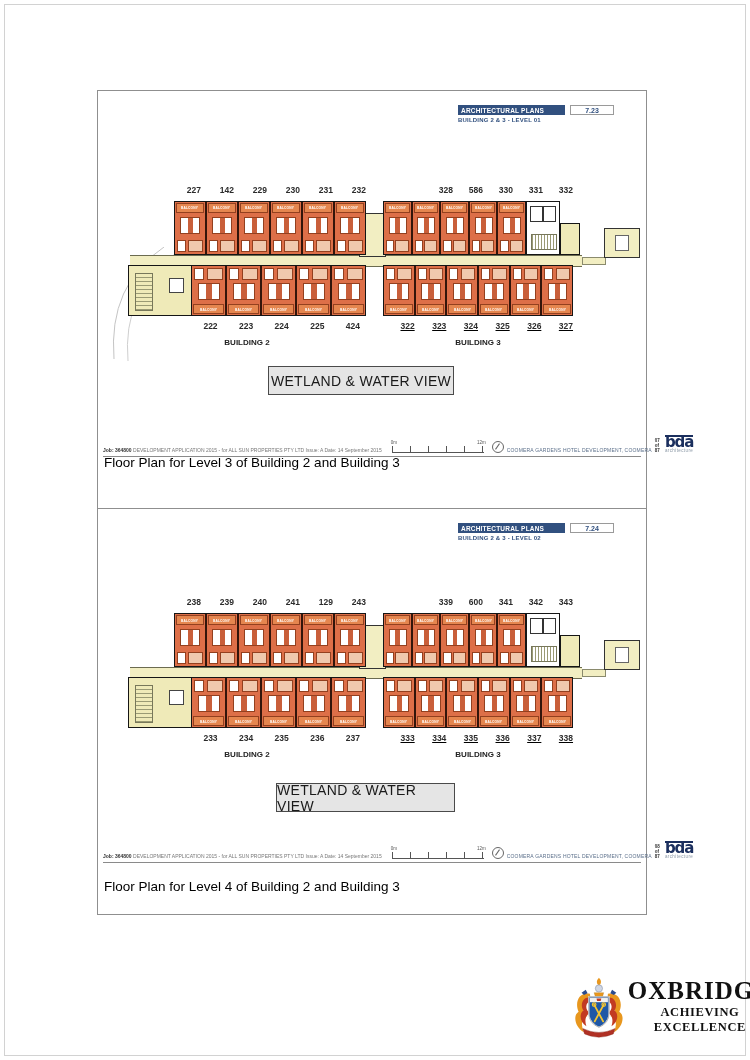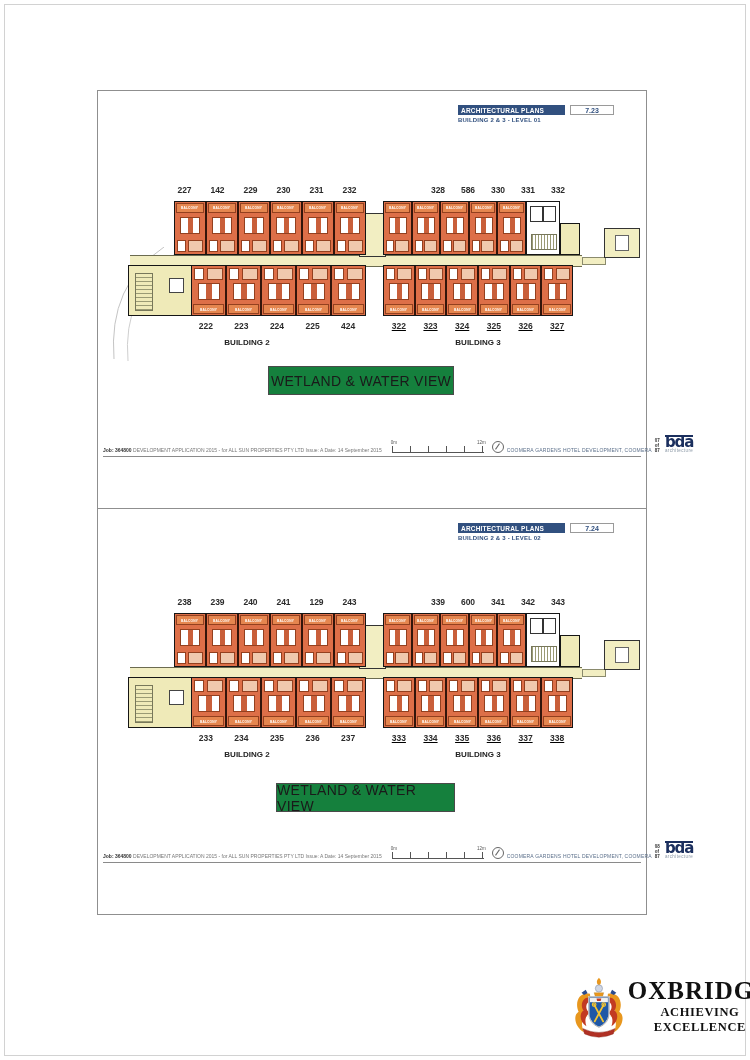--- a/index.html
+++ b/index.html
@@ -21,24 +21,24 @@
     display:flex;align-items:center;padding:0 3px;letter-spacing:.2px;}
   .sheetno{width:42px;margin-left:5px;border:1px solid #9a9a9a;background:#fff;color:#31507f;
     font-size:7px;font-weight:bold;display:flex;align-items:center;justify-content:center;}
   .subtitle{color:#31507f;font-size:6px;font-weight:bold;margin-top:2px;letter-spacing:.2px;}
 
   
   .drawing{position:absolute;left:30px;width:512px;height:172px;}
   #sheet1 .drawing{top:94px;} #sheet2 .drawing{top:88px;}
 
   .numgroup{position:absolute;display:flex;height:12px;}
-  .roomnum{flex:1;text-align:center;font-size:8.5px;font-weight:bold;color:#2b2b2b;}
+  .roomnum{flex:1;text-align:right;font-size:8.5px;font-weight:bold;color:#2b2b2b;}
   .ng-b2-top{left:40px;top:0;width:198px;}
   .ng-b3-top{left:255px;top:0;width:150px;margin-left:40px;}
-  .ng-b2-bot{left:60px;top:136px;width:178px;}
+  .ng-b2-bot{left:54px;top:136px;width:178px;}
   .ng-b3-bot{left:255px;top:136px;width:190px;text-decoration:underline;}
 
   .block{position:absolute;left:0;top:16px;width:512px;height:115px;}
   .corridor{position:absolute;left:2px;top:54px;width:452px;height:10px;background:#f2eec2;
     border-top:1px solid #6b6b50;border-bottom:1px solid #6b6b50;}
   .corridor-ext{position:absolute;left:454px;top:56px;width:22px;height:6px;background:#f2eec2;border:1px solid #8a8a6d;}
   .landing{position:absolute;left:476px;top:27px;width:34px;height:28px;background:#f2eec2;border:1.5px solid #333;}
   .landing .door{position:absolute;left:10px;top:6px;width:12px;height:14px;background:#fff;border:1px solid #666;}
   .bridge-room{position:absolute;left:231px;top:12px;width:25px;height:42px;background:#f2eec2;border:1.5px solid #333;}
 
@@ -78,21 +78,21 @@
   .side{position:absolute;left:2px;width:24%;height:10px;background:#fff;border:1px solid #93401f;}
   .unit.up .side{bottom:2px;} .unit.down .side{top:2px;}
 
   .blabel{position:absolute;top:153px;font-size:8px;font-weight:bold;color:#222;text-align:center;}
   .blabel.b2{left:0;width:238px;}
   .blabel.b3{left:255px;width:190px;}
 
   .curves{position:absolute;left:-26px;top:62px;width:90px;height:115px;}
 
   
-  .wetland{position:absolute;height:27px;border:1.5px solid #4a4a4a;background:#15803d;
+  .wetland{position:absolute;height:27px;border:1.5px solid #4a4a4a;background:#e5e5e5;
     display:flex;align-items:center;justify-content:center;font-size:14px;color:#1a1a1a;letter-spacing:.3px;}
   #sheet1 .wetland{left:170px;top:275px;width:184px;}
   #sheet2 .wetland{left:178px;top:274px;width:177px;}
 
   
   .sheetfooter{position:absolute;left:5px;right:5px;height:22px;border-bottom:1px solid #8a8a8a;
     display:flex;align-items:flex-end;padding-bottom:3px;}
   #sheet1 .sheetfooter{top:340px;} #sheet2 .sheetfooter{top:328px;}
   .ftleft{font-size:5px;color:#777;white-space:nowrap;}
   .ftleft b{color:#333;font-size:5px;}
@@ -406,20 +406,21 @@
     </div>
     <div class="compass"></div>
     <div class="project">COOMERA GARDENS HOTEL DEVELOPMENT, COOMERA</div>
     <div class="sheetof">07 of 87</div>
     <div class="bda">
       <span class="bdatxt">bda</span>
       <span class="bdasub">architecture</span>
     </div>
   </div>
 
+  <div class="caption">Floor Plan for Level 3 of Building 2 and Building 3</div>
 </section>
 
 <section class="sheet" id="sheet2">
   <div class="titleblock">
     <div class="titlerow">
       <div class="titlebar">ARCHITECTURAL PLANS</div>
       <div class="sheetno">7.24</div>
     </div>
     <div class="subtitle">BUILDING 2 &amp; 3 - LEVEL 02</div>
   </div>
@@ -691,20 +692,21 @@
     </div>
     <div class="compass"></div>
     <div class="project">COOMERA GARDENS HOTEL DEVELOPMENT, COOMERA</div>
     <div class="sheetof">08 of 87</div>
     <div class="bda">
       <span class="bdatxt">bda</span>
       <span class="bdasub">architecture</span>
     </div>
   </div>
 
+  <div class="caption">Floor Plan for Level 4 of Building 2 and Building 3</div>
 </section>
 
 <div class="oxbridge">
   <svg width="86" height="100" viewBox="0 0 90 100">
 
     <path d="M30,28 C12,24 4,42 11,58 C1,64 5,84 20,92 C13,76 18,68 26,65 C14,58 17,42 31,40 Z" fill="#e8971e"></path>
     <path d="M28,34 C18,34 13,46 19,56 C11,62 14,76 24,82 C20,70 24,63 30,60 C21,54 22,42 32,40 Z" fill="#c23b22"></path>
 
     <g transform="translate(90,0) scale(-1,1)">
       <path d="M30,28 C12,24 4,42 11,58 C1,64 5,84 20,92 C13,76 18,68 26,65 C14,58 17,42 31,40 Z" fill="#e8971e"></path>

